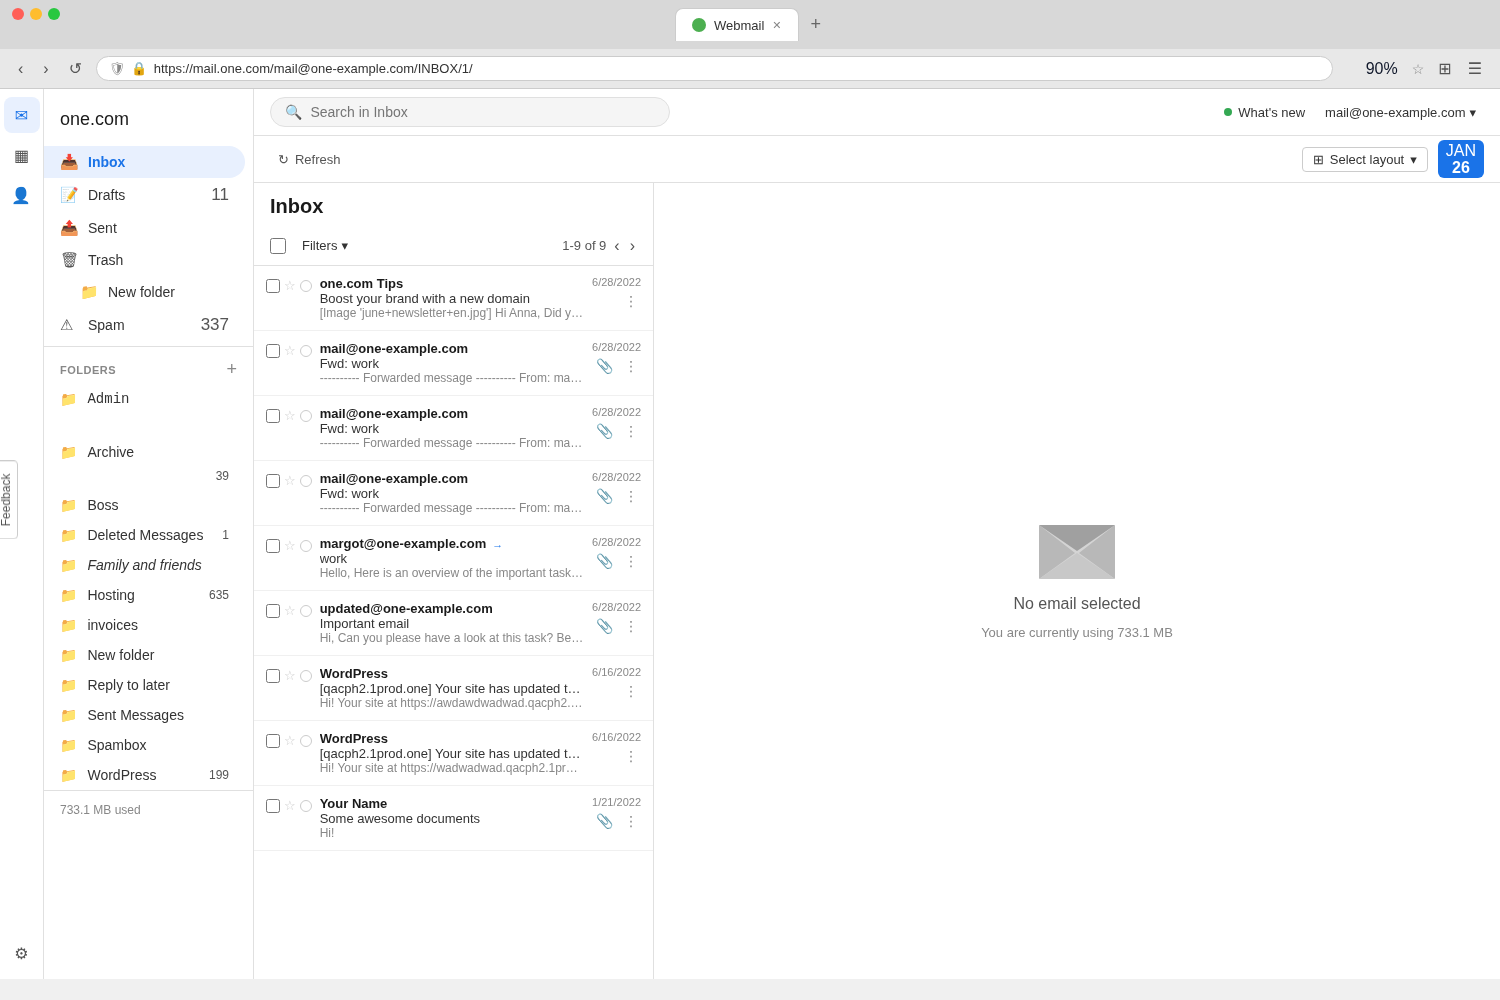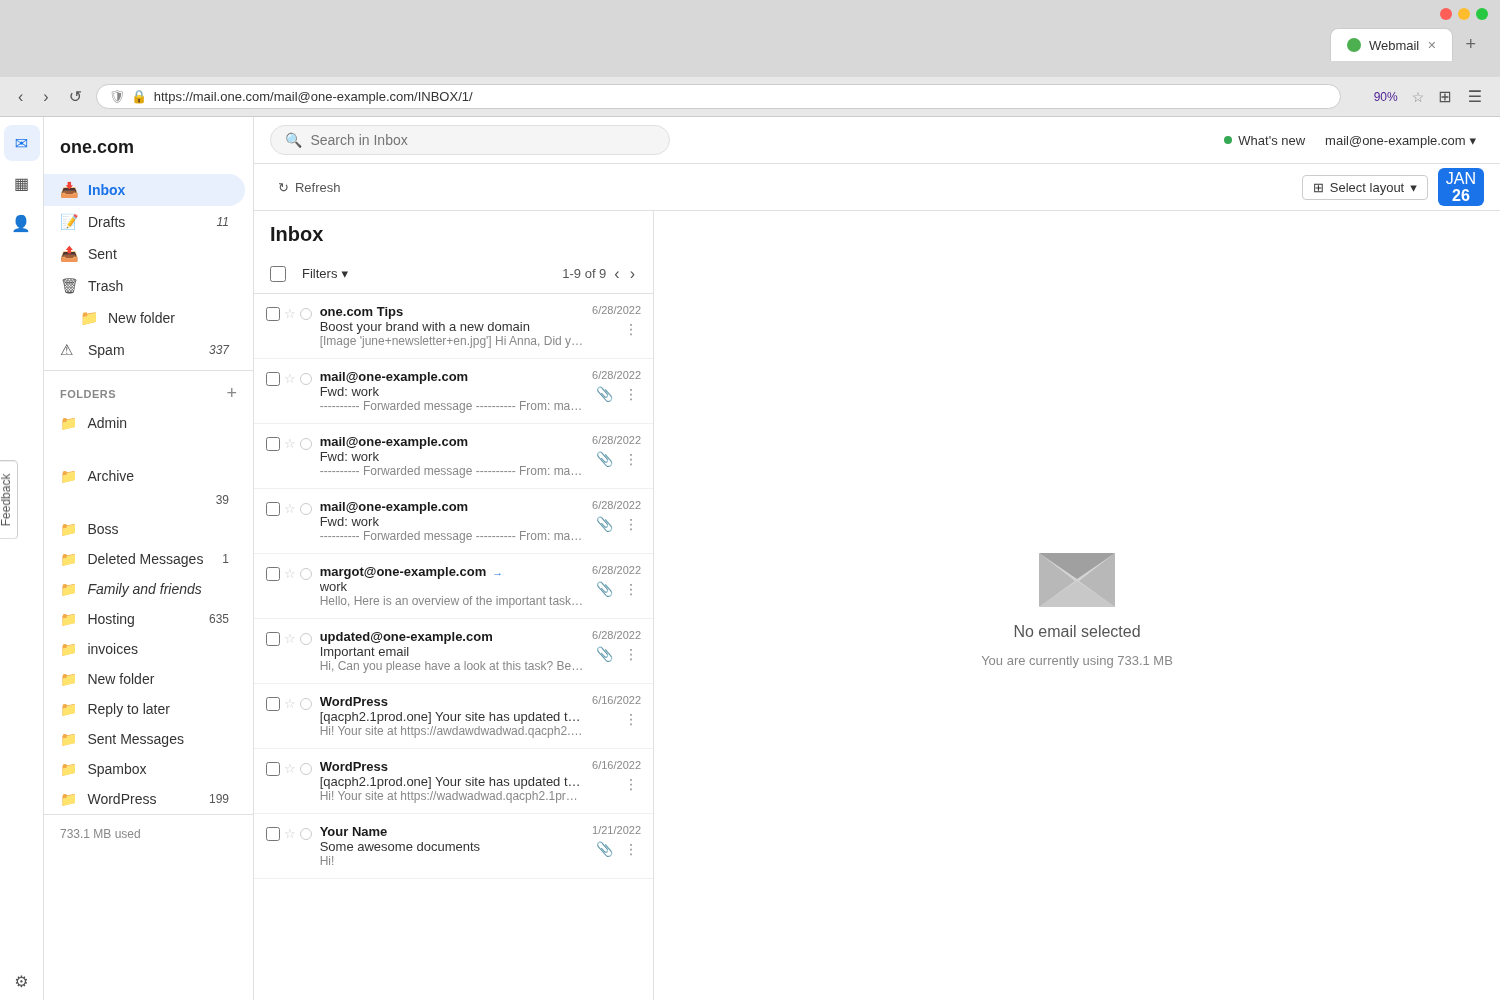--- a/index.html
+++ b/index.html
@@ -1,54 +1,54 @@
 <!DOCTYPE html>
 <html><head>
   <meta charset="utf-8">
   <style>
     * { box-sizing: border-box; margin: 0; padding: 0; }
     body { font-family: -apple-system, BlinkMacSystemFont, 'Segoe UI', sans-serif; background: #f0f0f0; height: 1000px; overflow: hidden; }
 
     
     .browser-chrome { background: #e8e8e8; border-bottom: 1px solid #ccc; }
-    .browser-titlebar { display: flex; align-items: flex-end; padding: 8px 12px; gap: 8px; background: #d8d8d8; flex-direction: column; }
+    .browser-titlebar { display: flex; align-items: flex-start; padding: 8px 12px; gap: 8px; background: #d8d8d8; }
     .browser-dots { display: flex; gap: 6px; }
     .dot { width: 12px; height: 12px; border-radius: 50%; }
     .dot.red { background: #ff5f57; }
     .dot.yellow { background: #ffbd2e; }
     .dot.green { background: #28c840; }
     .browser-tab { display: flex; align-items: center; gap: 8px; padding: 6px 16px; background: #fff; border-radius: 8px 8px 0 0; font-size: 13px; color: #333; border: 1px solid #ccc; border-bottom: none; }
     .browser-tab .favicon { width: 14px; height: 14px; background: #4CAF50; border-radius: 50%; display: inline-block; }
     .browser-tab .close-tab { color: #888; font-size: 11px; cursor: pointer; }
     .browser-tab-plus { padding: 6px 12px; font-size: 18px; color: #666; cursor: pointer; }
     .browser-nav { display: flex; align-items: center; padding: 6px 12px; gap: 8px; background: #e8e8e8; }
     .nav-btn { background: none; border: none; cursor: pointer; color: #555; font-size: 16px; padding: 4px 6px; border-radius: 4px; }
     .url-bar { flex: 1; display: flex; align-items: center; background: #fff; border: 1px solid #ccc; border-radius: 20px; padding: 4px 12px; gap: 6px; font-size: 13px; color: #333; }
     .url-text { flex: 1; }
-    .zoom-badge { background: none; border: none; font-size: 12px; color: #4c1d95; padding: 2px 6px; cursor: pointer; margin-left: 19px; }
+    .zoom-badge { background: none; border: none; font-size: 16px; color: #0f172a; padding: 2px 6px; cursor: pointer; margin-left: 19px; }
     .star-btn { background: none; border: none; font-size: 14px; color: #888; cursor: pointer; }
     .nav-extras { display: flex; gap: 4px; }
 
     
     .app-layout { display: flex; height: calc(1000px - 110px); background: #f5f5f5; }
 
     
     .icon-sidebar { width: 44px; background: #fff; border-right: 1px solid #e0e0e0; display: flex; flex-direction: column; align-items: center; padding: 8px 0; gap: 4px; }
     .icon-sidebar-item { width: 36px; height: 36px; display: flex; align-items: center; justify-content: center; border-radius: 8px; cursor: pointer; color: #555; font-size: 16px; }
     .icon-sidebar-item.active { background: #e8f0fe; color: #1a73e8; }
 
     
     .nav-sidebar { width: 210px; background: #fff; border-right: 1px solid #e0e0e0; overflow-y: auto; padding: 12px 0; }
-    .brand-logo { padding: 8px 16px 16px; font-size: 18px; font-weight: bold; color: #1a1a1a; }
+    .brand-logo { padding: 8px 16px 16px; font-size: 18px; font-weight: normal; color: #1a1a1a; }
     .compose-btn { margin: 0 12px 16px; background: #1a73e8; color: #fff; border: none; border-radius: 20px; padding: 10px 16px; font-size: 14px; cursor: pointer; display: flex; align-items: center; gap: 8px; width: calc(100% - 24px); }
     .nav-item { display: flex; align-items: center; padding: 7px 16px; font-size: 14px; color: #333; cursor: pointer; border-radius: 0 20px 20px 0; margin-right: 8px; gap: 10px; }
     .nav-item.active { background: #e8f0fe; font-weight: 600; color: #1a73e8; }
     .nav-item .icon { font-size: 15px; color: #555; width: 18px; }
     .nav-item.active .icon { color: #1a73e8; }
-    .nav-item .badge { margin-left: auto; font-size: 12px; color: #555; font-style: italic; }
+    .nav-item .badge { margin-left: auto; font-size: 17px; color: #555; }
     .folders-header { display: flex; align-items: center; justify-content: space-between; padding: 8px 16px 4px; font-size: 11px; font-weight: 700; color: #888; letter-spacing: 0.5px; text-transform: uppercase; }
     .folder-add-btn { background: none; border: none; font-size: 18px; color: #888; cursor: pointer; }
     .nav-divider { height: 1px; background: #e0e0e0; margin: 4px 0; }
     .storage-info { padding: 12px 16px; font-size: 12px; color: #888; border-top: 1px solid #e0e0e0; margin-top: auto; }
 
     
     .main-content { flex: 1; display: flex; flex-direction: column; min-width: 0; }
 
     
     .toolbar { display: flex; align-items: center; padding: 8px 16px; background: #fff; border-bottom: 1px solid #e0e0e0; gap: 12px; }
@@ -189,21 +189,21 @@
     <div class="nav-divider"></div>
 
     <div class="folders-header">
       <span>FOLDERS</span>
       <button class="folder-add-btn">+</button>
     </div>
 
     <div id="folders-list">
         <div class="nav-item">
           <span style="font-size:14px;">📁</span>
-      <span style="flex:1;overflow:hidden;text-overflow:ellipsis;white-space:nowrap;">Admin</span>
+      <span style="flex:1;overflow:hidden;text-overflow:ellipsis;white-space:nowrap;font-family:Liberation Mono, monospace;">Admin</span>
       </div>
         <div class="nav-item">
           <span style="font-size:14px;">📁</span>
       <span style="flex:1;overflow:hidden;text-overflow:ellipsis;white-space:nowrap;">Archive</span>
       <span style="font-size:12px;color:#555;margin-top:48px;">39</span>
         </div>
         <div class="nav-item">
           <span style="font-size:14px;">📁</span>
       <span style="flex:1;overflow:hidden;text-overflow:ellipsis;white-space:nowrap;">Boss</span>
       </div>

